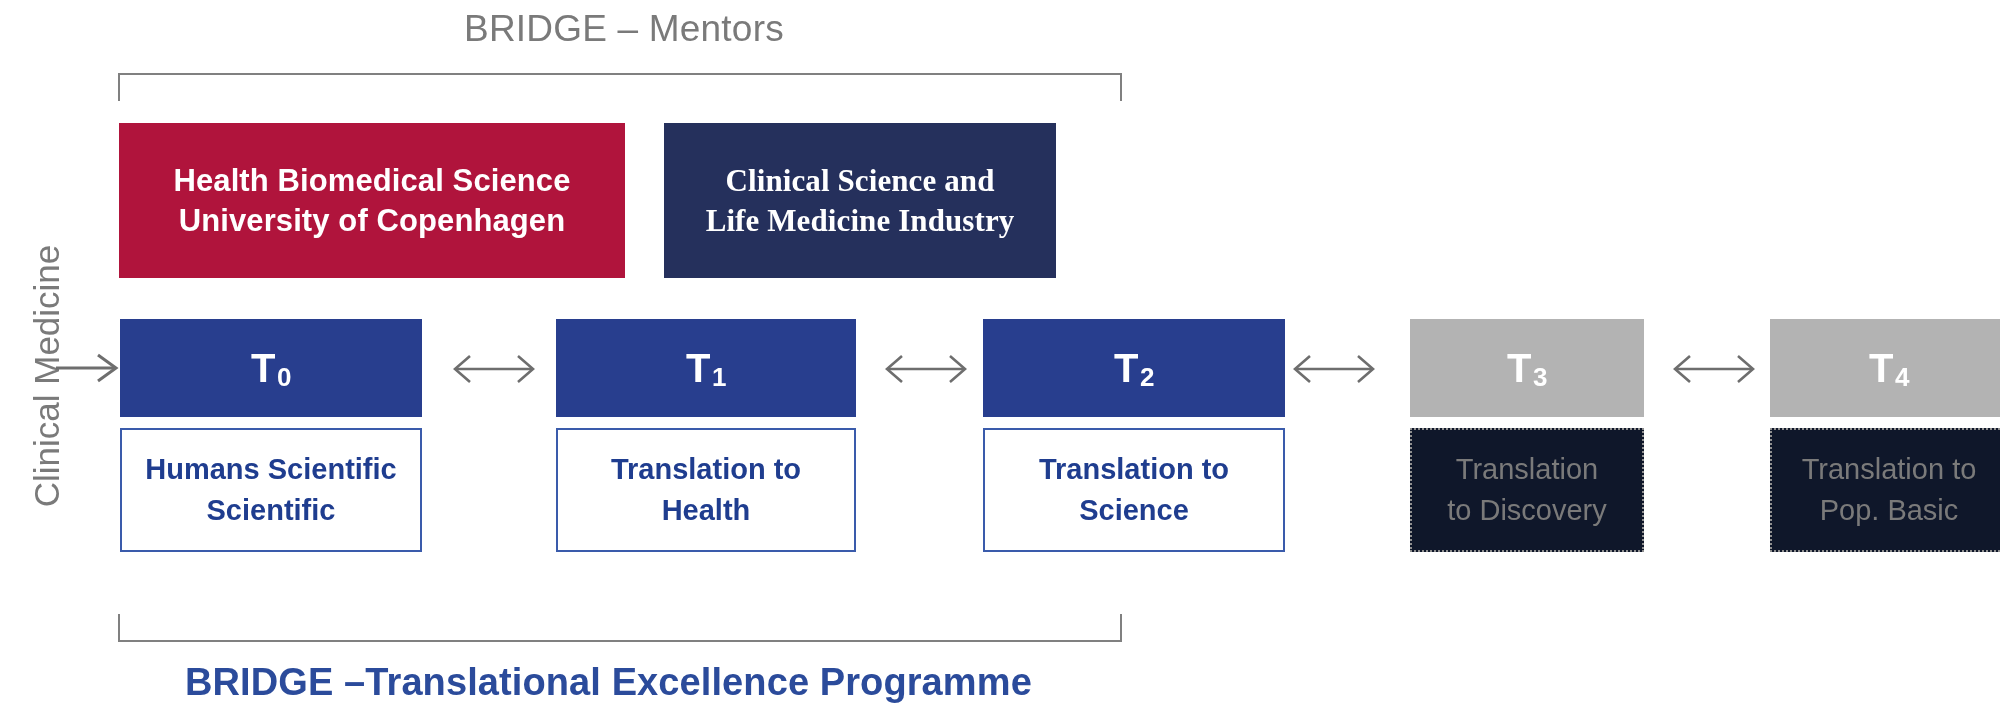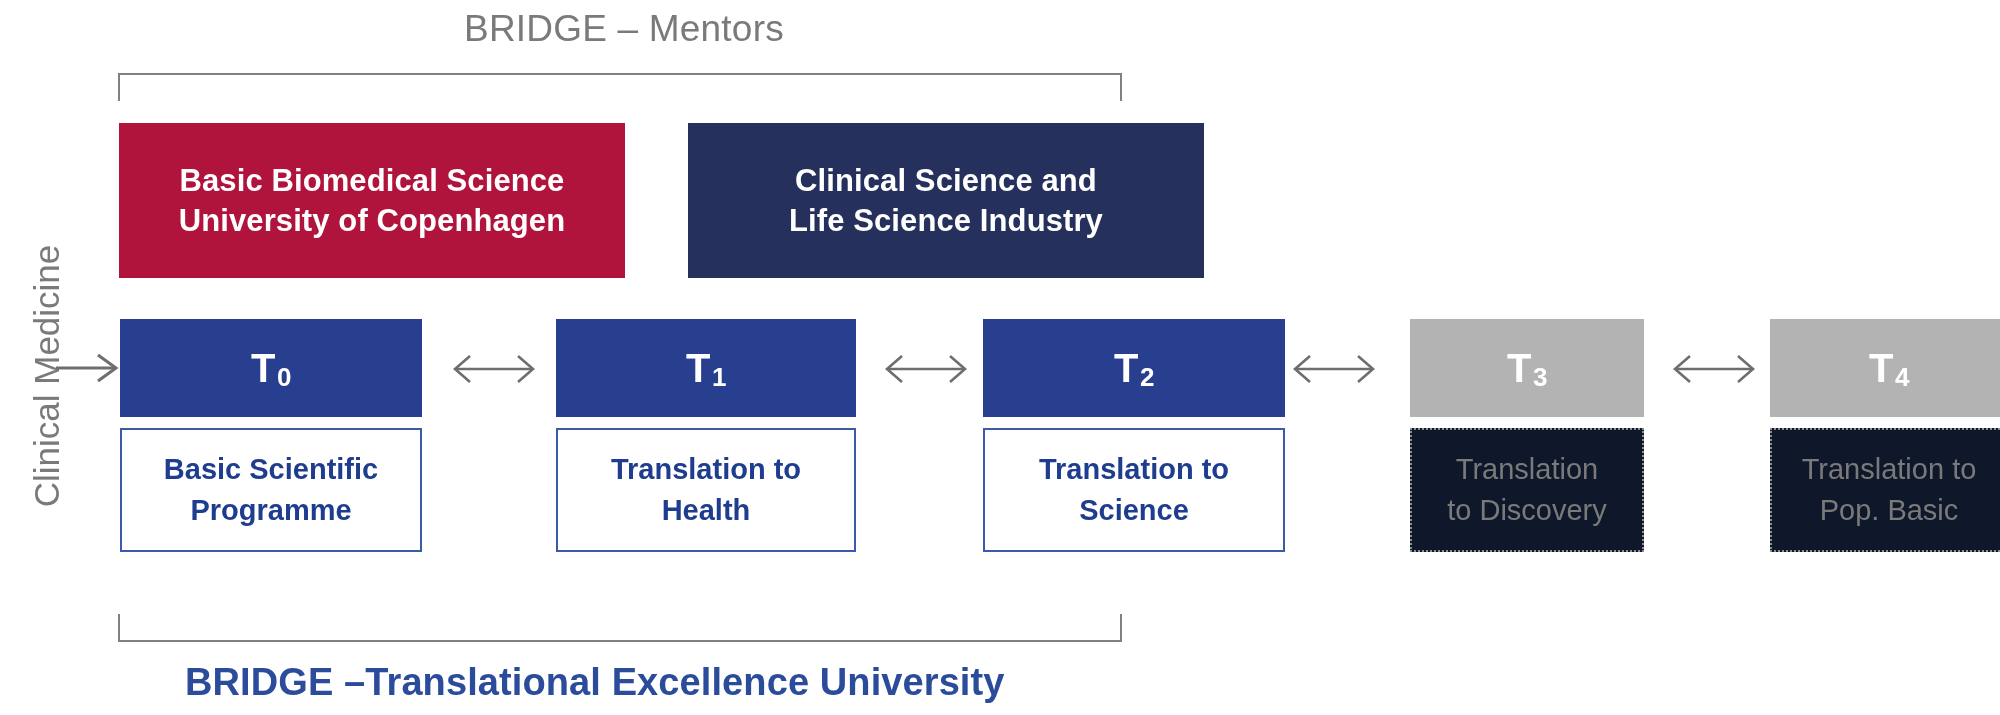--- a/index.html
+++ b/index.html
@@ -34,21 +34,21 @@
 
   
   .mentor-box{
     position:absolute;top:123px;height:155px;
     display:flex;align-items:center;justify-content:center;
     text-align:center;color:#ffffff;font-weight:bold;font-size:31px;
     line-height:1.28;letter-spacing:.1px;
   }
   .mentor-box .txt{padding:0 10px;}
   .mentor-red{left:119px;width:506px;background:#b0143c;}
-  .mentor-navy{left:688px;width:516px;background:#25305c;}
+  .mentor-navy{left:664px;width:392px;background:#25305c;font-family:Liberation Serif, serif;}
 
   
   .axis-label{
     position:absolute;left:-88px;top:354px;width:270px;height:44px;
     transform:rotate(-90deg);transform-origin:center center;
     font-size:35px;color:#7a7a7a;line-height:44px;text-align:center;
     white-space:nowrap;
   }
 
   
@@ -90,48 +90,48 @@
 <body>
 
 <div class="stage">
 
   <div class="top-title">BRIDGE – Mentors</div>
 
   <div class="bracket-top"></div>
 
   <div class="mentor-box mentor-red">
     <div class="txt">
-      <span>Basic Biomedical Science</span><br>
+      <span>Health Biomedical Science</span><br>
       <span>University of Copenhagen</span>
     </div>
   </div>
 
   <div class="mentor-box mentor-navy">
     <div class="txt">
       <span>Clinical Science and</span><br>
-      <span>Life Science Industry</span>
+      <span>Life Medicine Industry</span>
     </div>
   </div>
 
   <div class="axis-label">Clinical Medicine</div>
 
   <div class="in-arrow">
     <svg width="66" height="32" viewBox="0 0 66 32">
       <line x1="0" y1="16" x2="58" y2="16" stroke="#6e6e6e" stroke-width="3"></line>
       <polyline points="42,3 60,16 42,29" fill="none" stroke="#6e6e6e" stroke-width="3"></polyline>
     </svg>
   </div>
 
   <div class="tcol active" id="tcol0" style="left: 120px; width: 302px;">
     <div class="thead">
       <span>T</span>
         <span class="sub">0</span>
     </div>
     <div class="tbody">
-      <div><span>Basic Scientific</span><br><span>Programme</span></div>
+      <div><span>Humans Scientific</span><br><span>Scientific</span></div>
     </div>
   </div>
 
   <div class="mid-arrow" id="marr0" style="left: 448px;">
     <svg width="92" height="34" viewBox="0 0 92 34">
       <line x1="8" y1="17" x2="84" y2="17" stroke="#6e6e6e" stroke-width="2.6"></line>
       <polyline points="22,4 7,17 22,30" fill="none" stroke="#6e6e6e" stroke-width="2.6"></polyline>
       <polyline points="70,4 85,17 70,30" fill="none" stroke="#6e6e6e" stroke-width="2.6"></polyline>
     </svg>
   </div>
@@ -195,15 +195,15 @@
       <span>T</span>
         <span class="sub">4</span>
     </div>
     <div class="tbody">
       <div><span>Translation to</span><br><span>Pop. Basic</span></div>
     </div>
   </div>
 
   <div class="bracket-bottom"></div>
 
-  <div class="bottom-caption">BRIDGE –Translational Excellence University</div>
+  <div class="bottom-caption">BRIDGE –Translational Excellence Programme</div>
 
 </div>
 
 </body></html>

